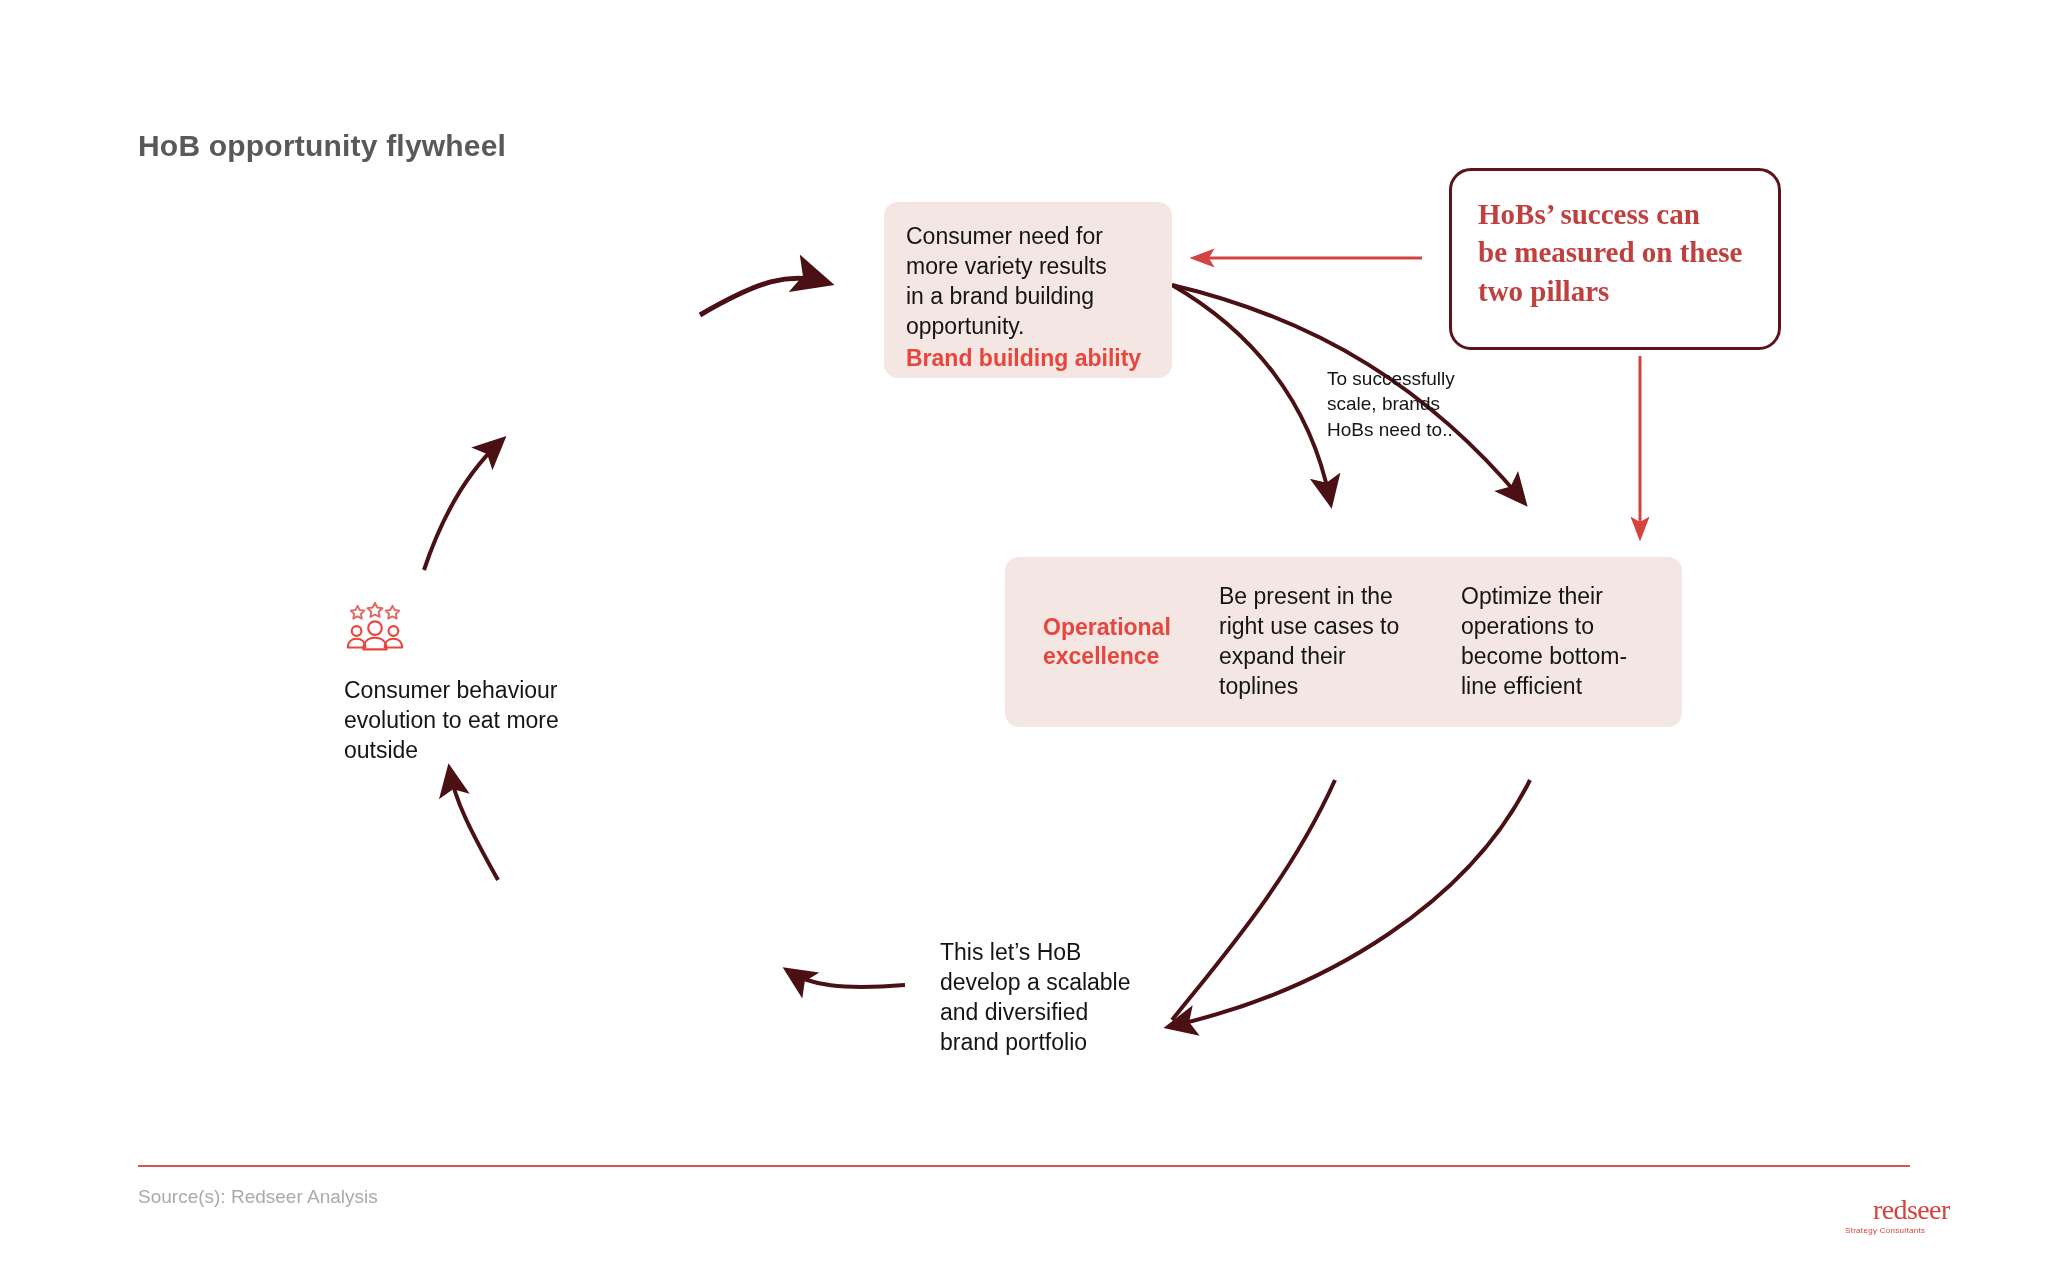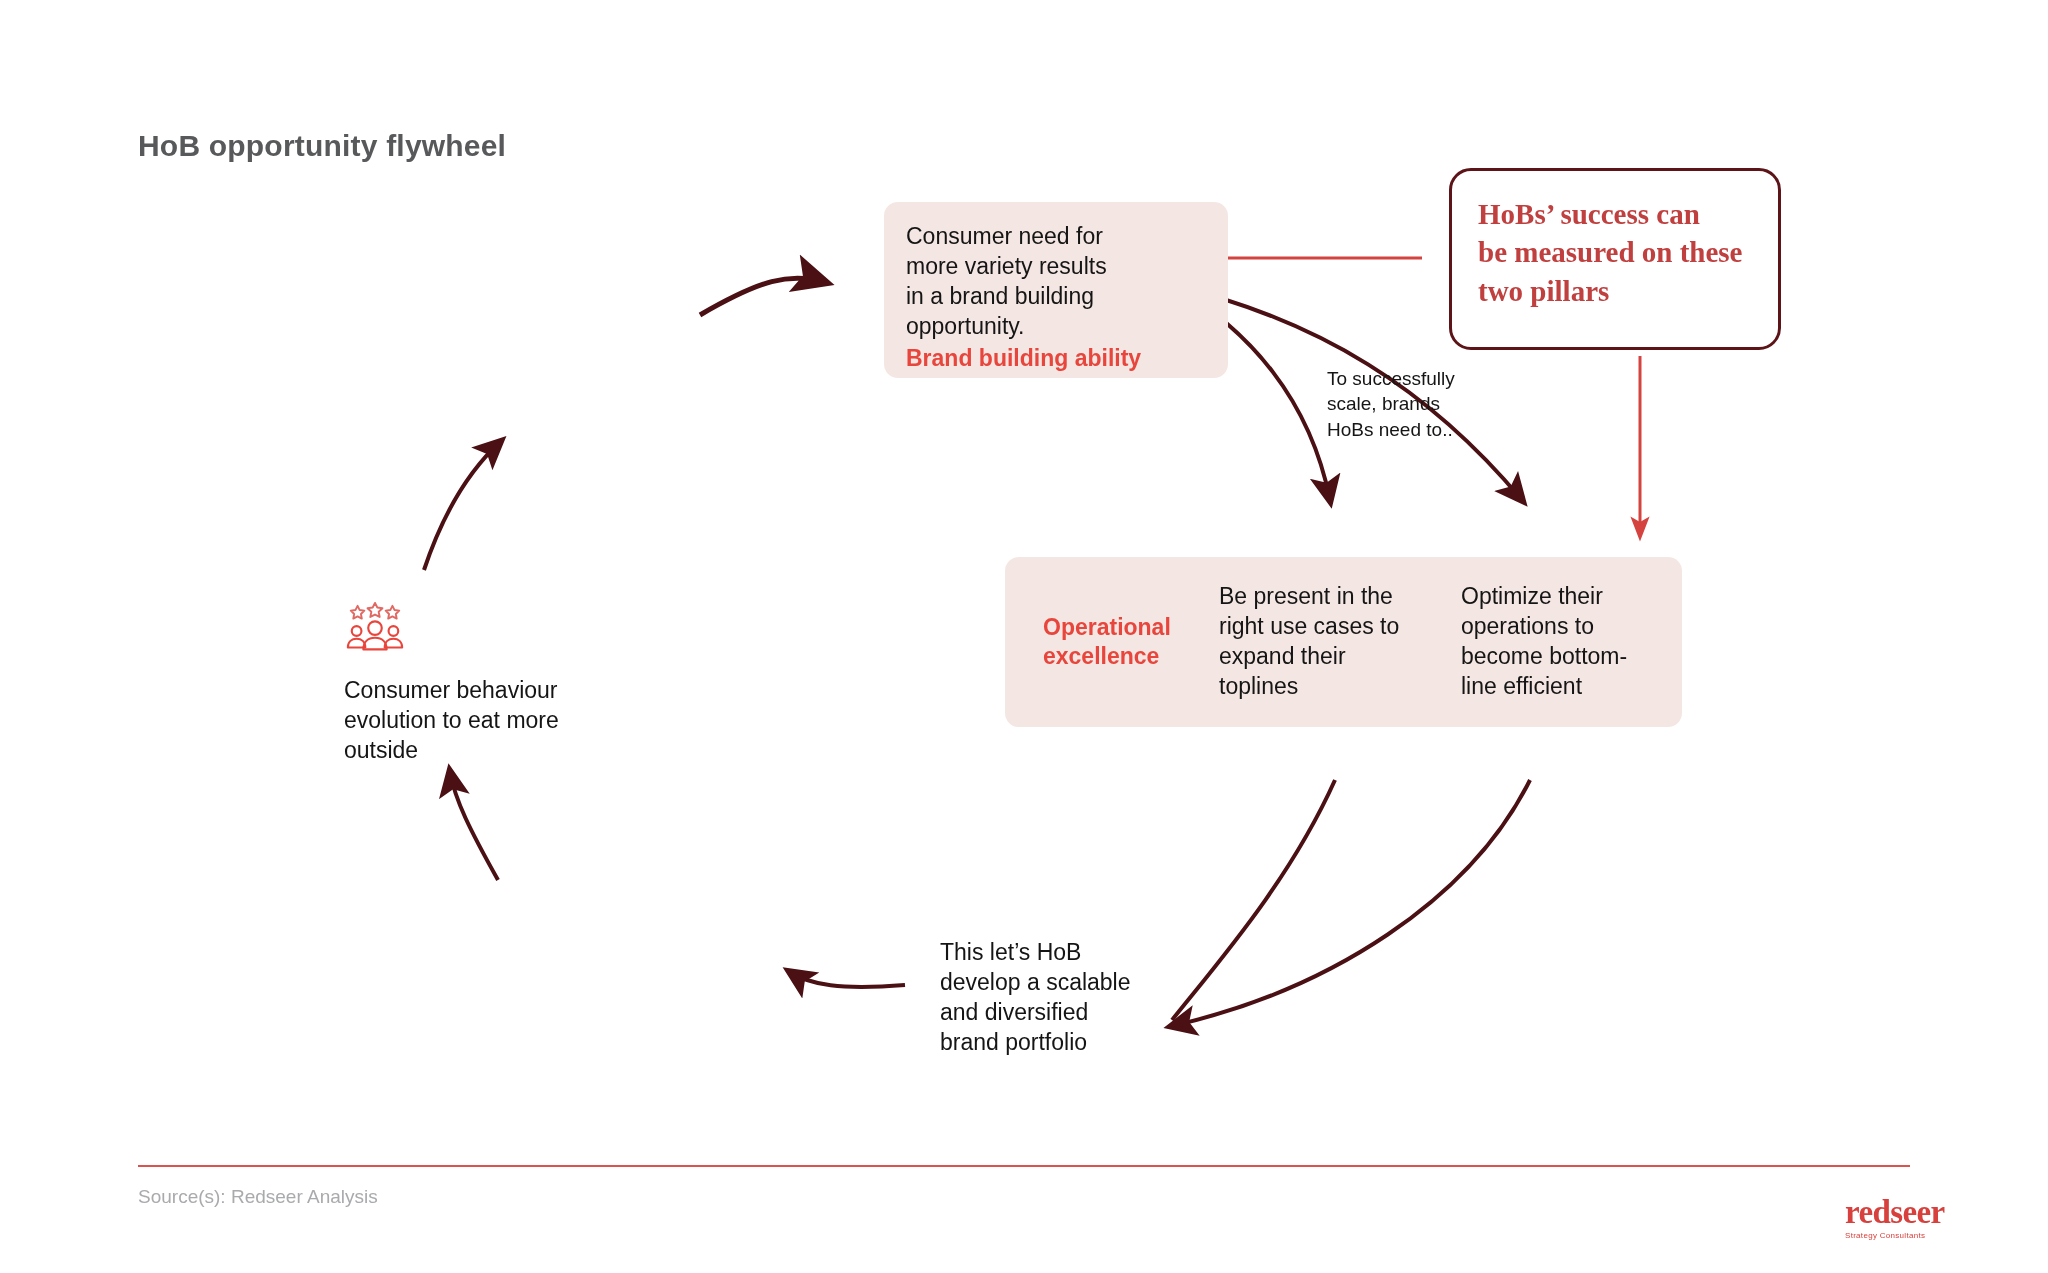--- a/index.html
+++ b/index.html
@@ -24,21 +24,21 @@
   .node-icon{width:62px;height:62px;display:block;margin-bottom:14px;}
 
   
   .softbox{
     position:absolute;
     background:#f4e7e3;
     border-radius:14px;
     box-sizing:border-box;
   }
   .box-need{
-    left:884px;top:202px;width:344px;height:176px;
+    left:884px;top:202px;width:288px;height:176px;
     padding:20px 22px 18px 22px;
   }
   .box-need .t{font-size:23px;line-height:1.30;color:#151515;white-space:pre-line;}
   .box-need .accent{font-size:23px;line-height:1.30;font-weight:700;color:#e8453c;margin-top:2px;}
 
   .callout{
     position:absolute;left:1425px;top:168px;width:332px;height:182px;
     border:3px solid #5c1418;border-radius:22px;background:#ffffff;
     box-sizing:border-box;padding:24px 26px;margin-left:24px;
   }
@@ -67,21 +67,21 @@
     position:absolute;font-size:19px;line-height:1.33;color:#151515;white-space:pre-line;
   }
 
   
   .rule{position:absolute;left:138px;top:1165px;width:1772px;height:2px;background:#d9534f;}
   .src{position:absolute;left:138px;top:1186px;font-size:19px;color:#a9aaad;}
 
   .logo{position:absolute;left:1845px;top:1196px;width:112px;text-align:left;}
   .logo-word{
     font-family:"Liberation Serif", serif;
-    font-size:33px;font-weight:700;color:#d7403c;letter-spacing:-0.6px;line-height:1;
+    font-size:28px;font-weight:400;color:#d7403c;letter-spacing:-0.6px;line-height:1;margin-left:28px;
   }
   .logo-tag{font-size:8px;color:#d7403c;letter-spacing:.3px;margin-top:2px;}
 
   svg.lay{position:absolute;left:0;top:0;width:2048px;height:1273px;pointer-events:none;}
 </style>
 </head>
 <body>
 
 <div id="stage">
 

